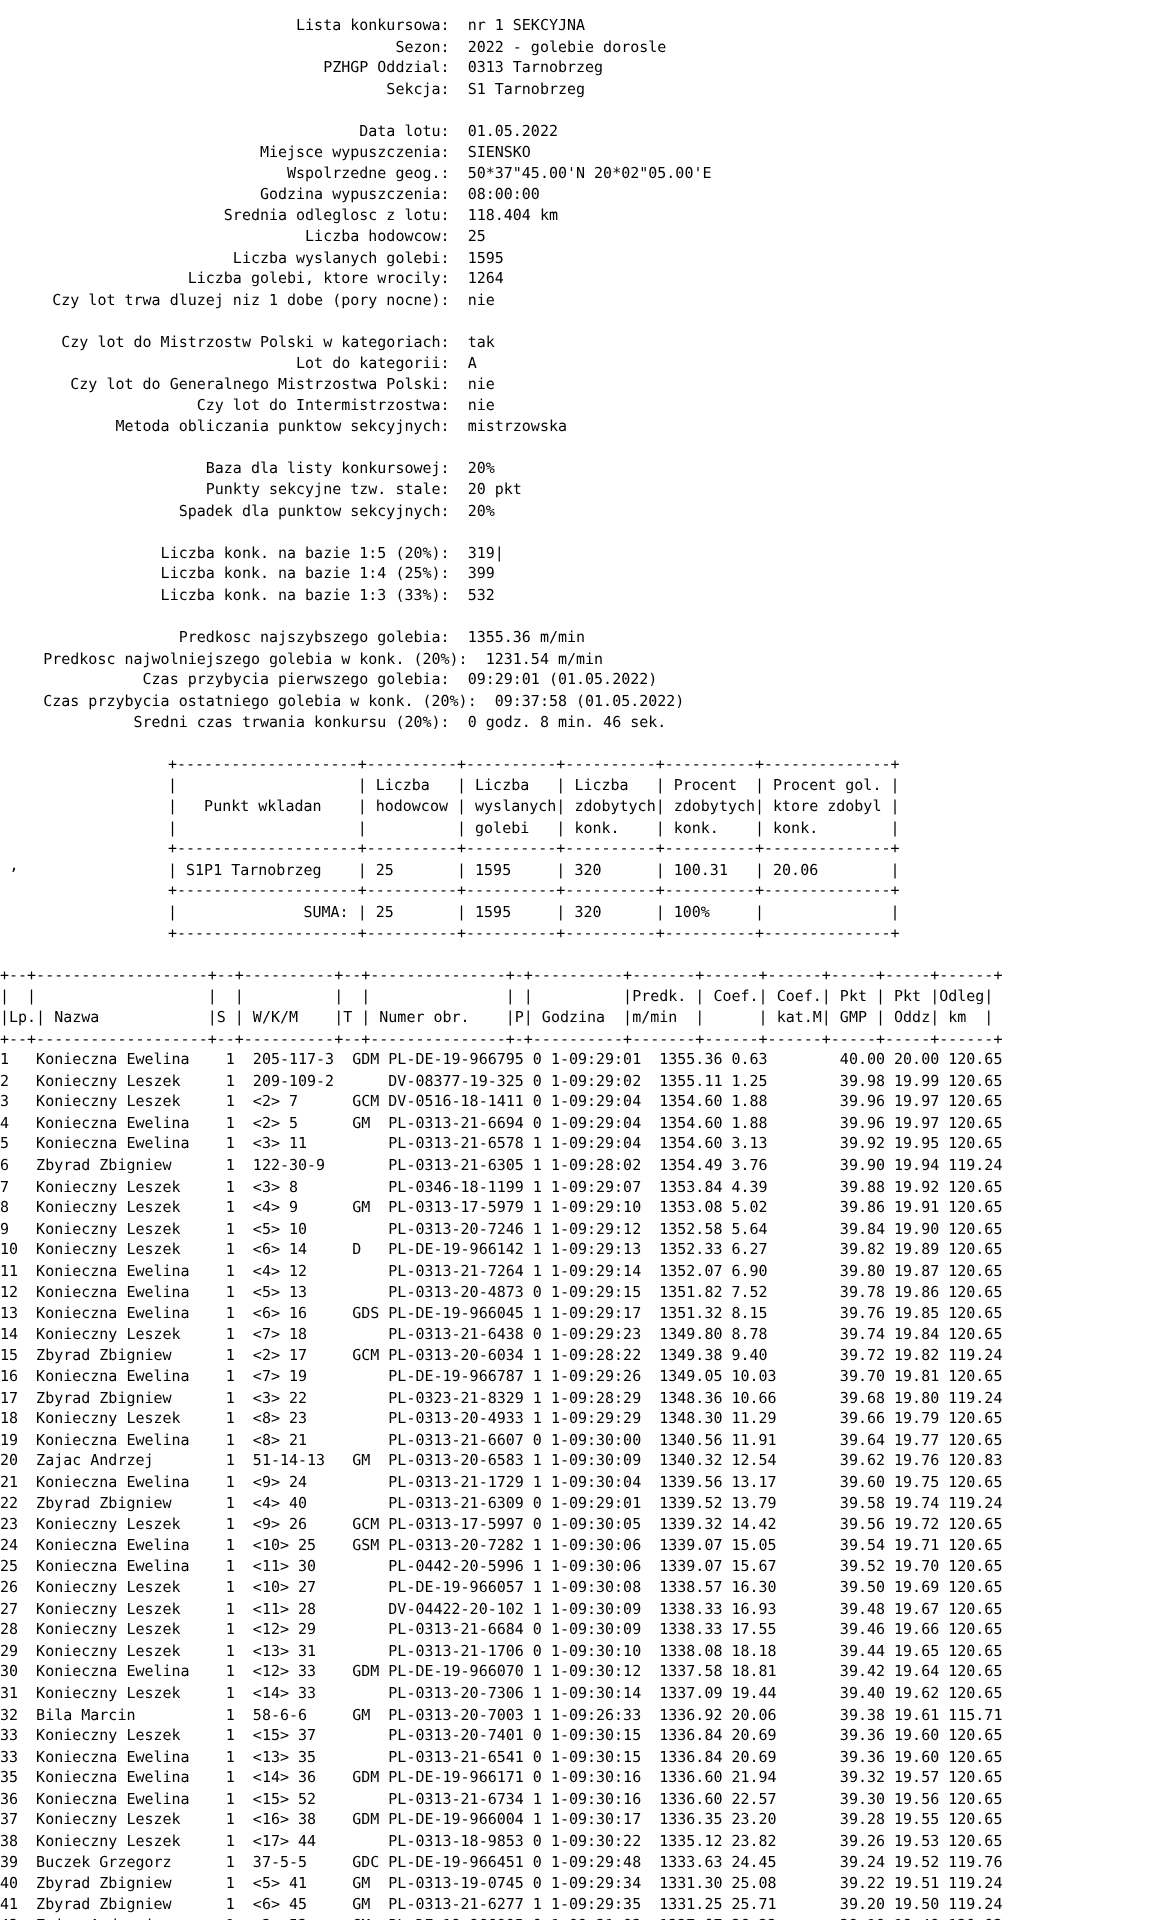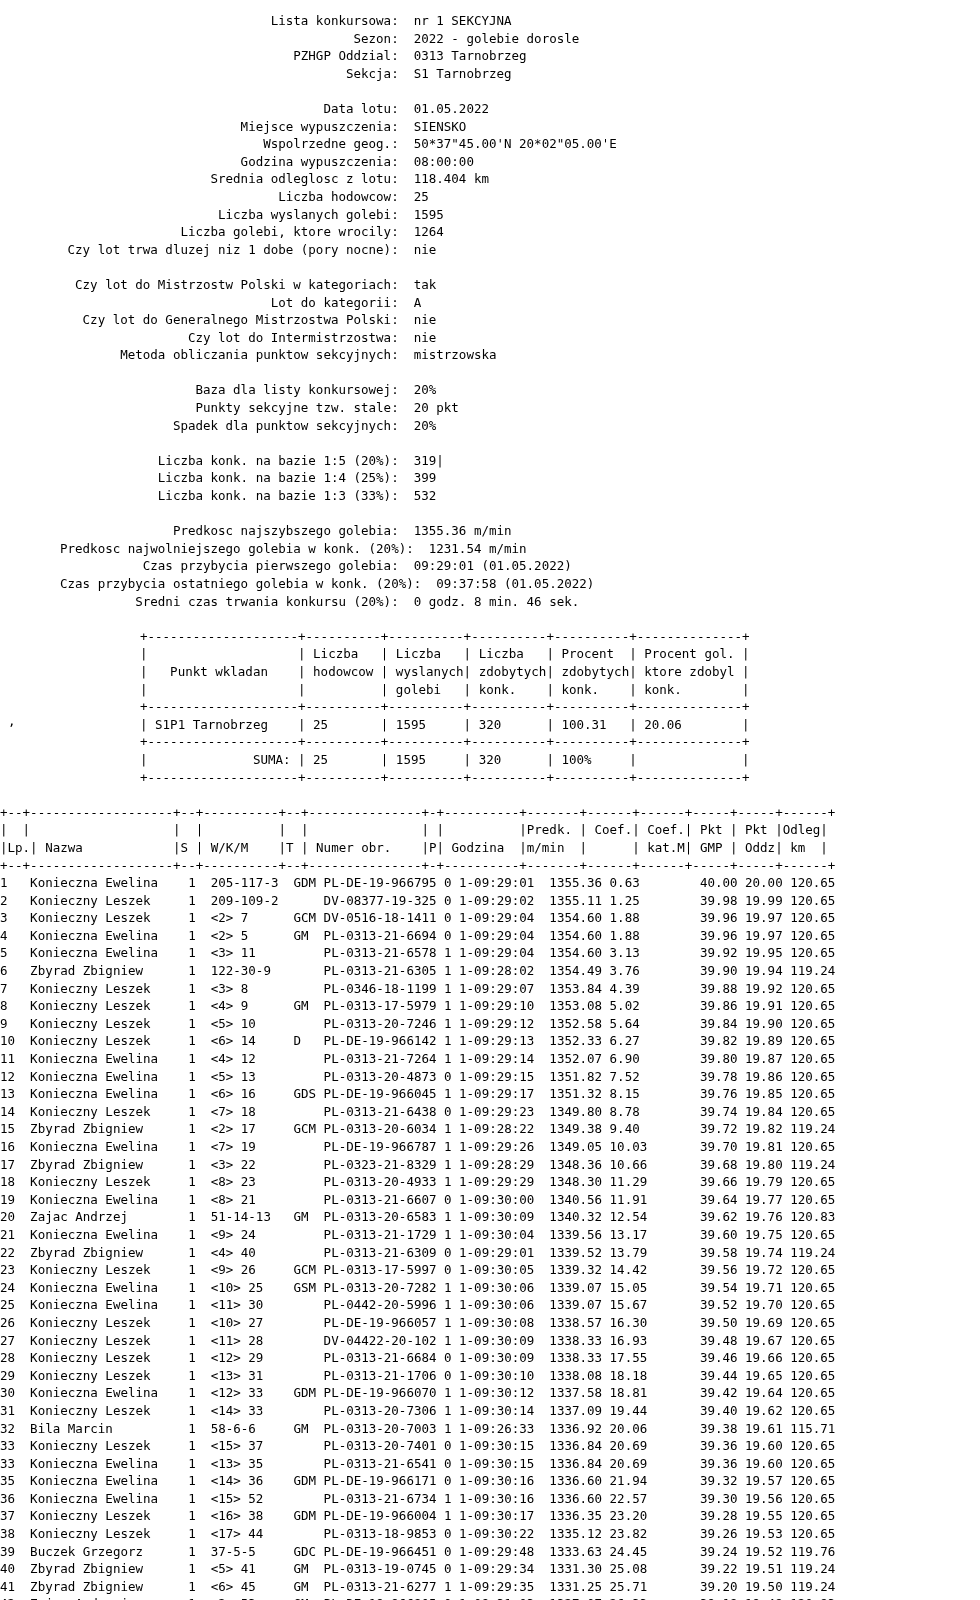--- a/index.html
+++ b/index.html
@@ -23,21 +23,21 @@
     box-sizing: border-box;
   }
   pre {
     margin: 0;
     font-family: "DejaVu Sans Mono", "Liberation Mono", monospace;
     font-size: 12.5px;
     line-height: 17.6px;
     white-space: pre;
   }
   .header-block {
-    padding-left: 60px;
+    padding-left: 36px;
   }
   .spacer {
     height: 17.6px;
   }
   .tbl-block {
     padding-left: 140px;
   }
   .comma-mark {
     position: absolute;
     left: 8px;

